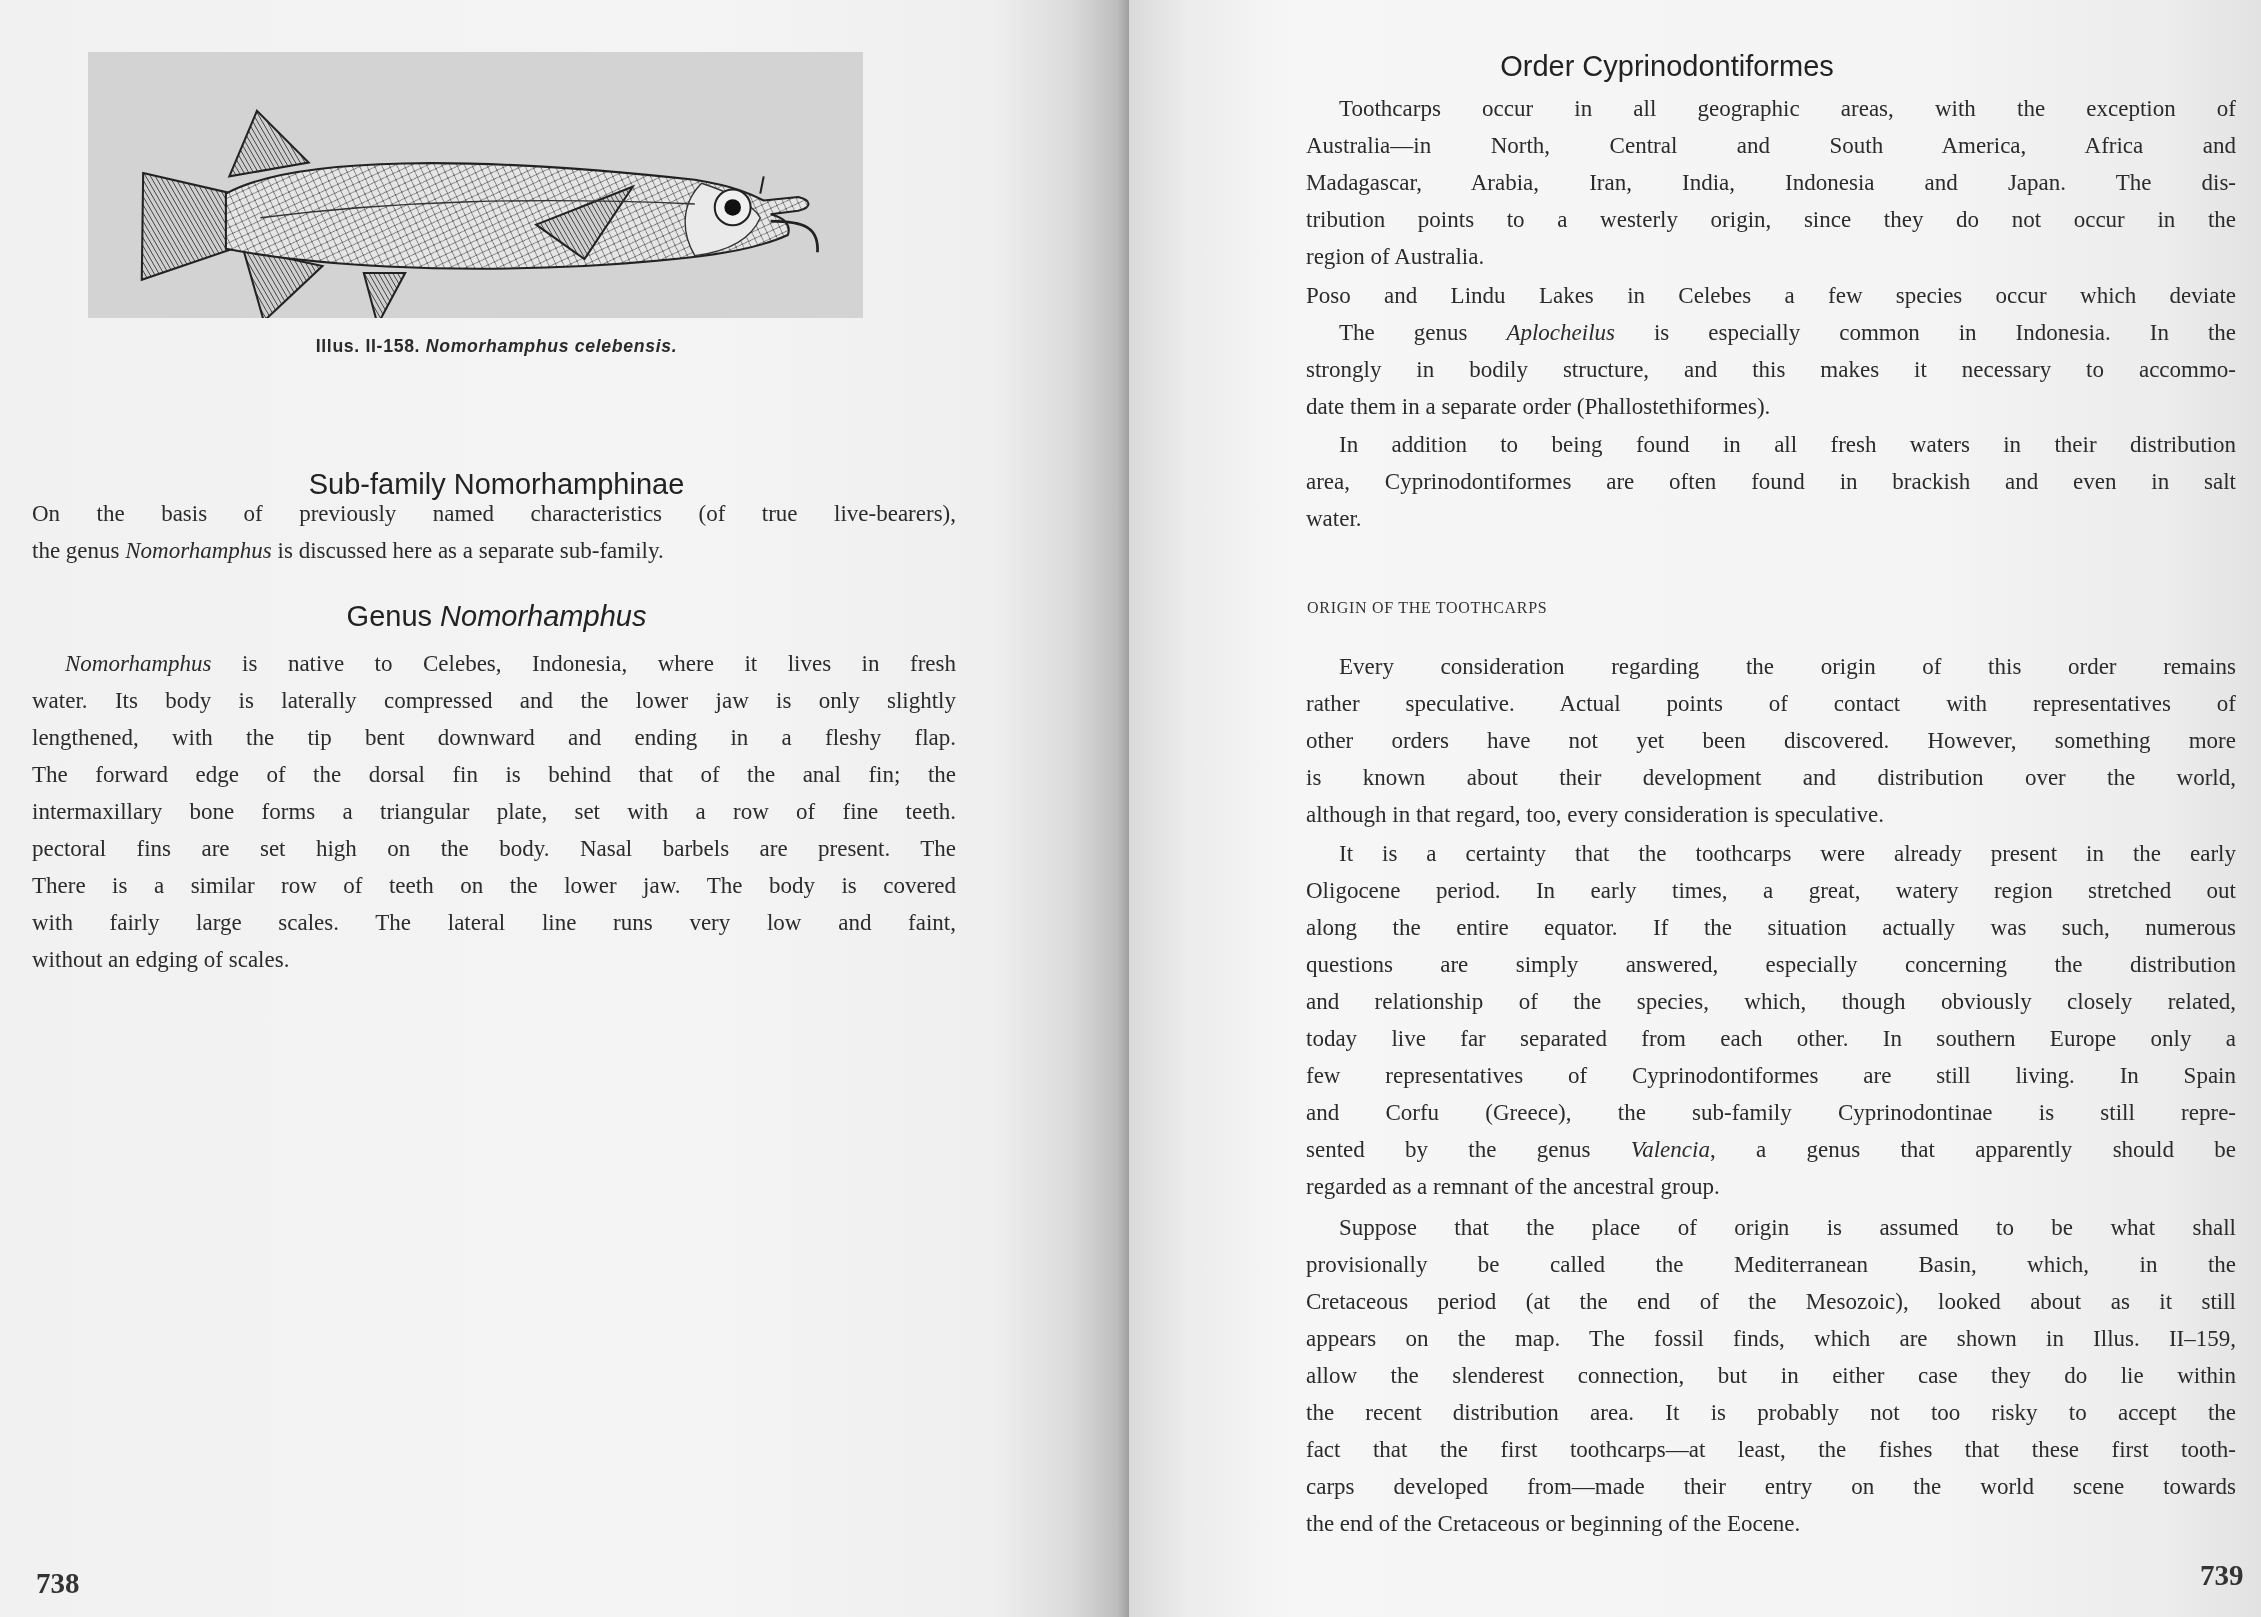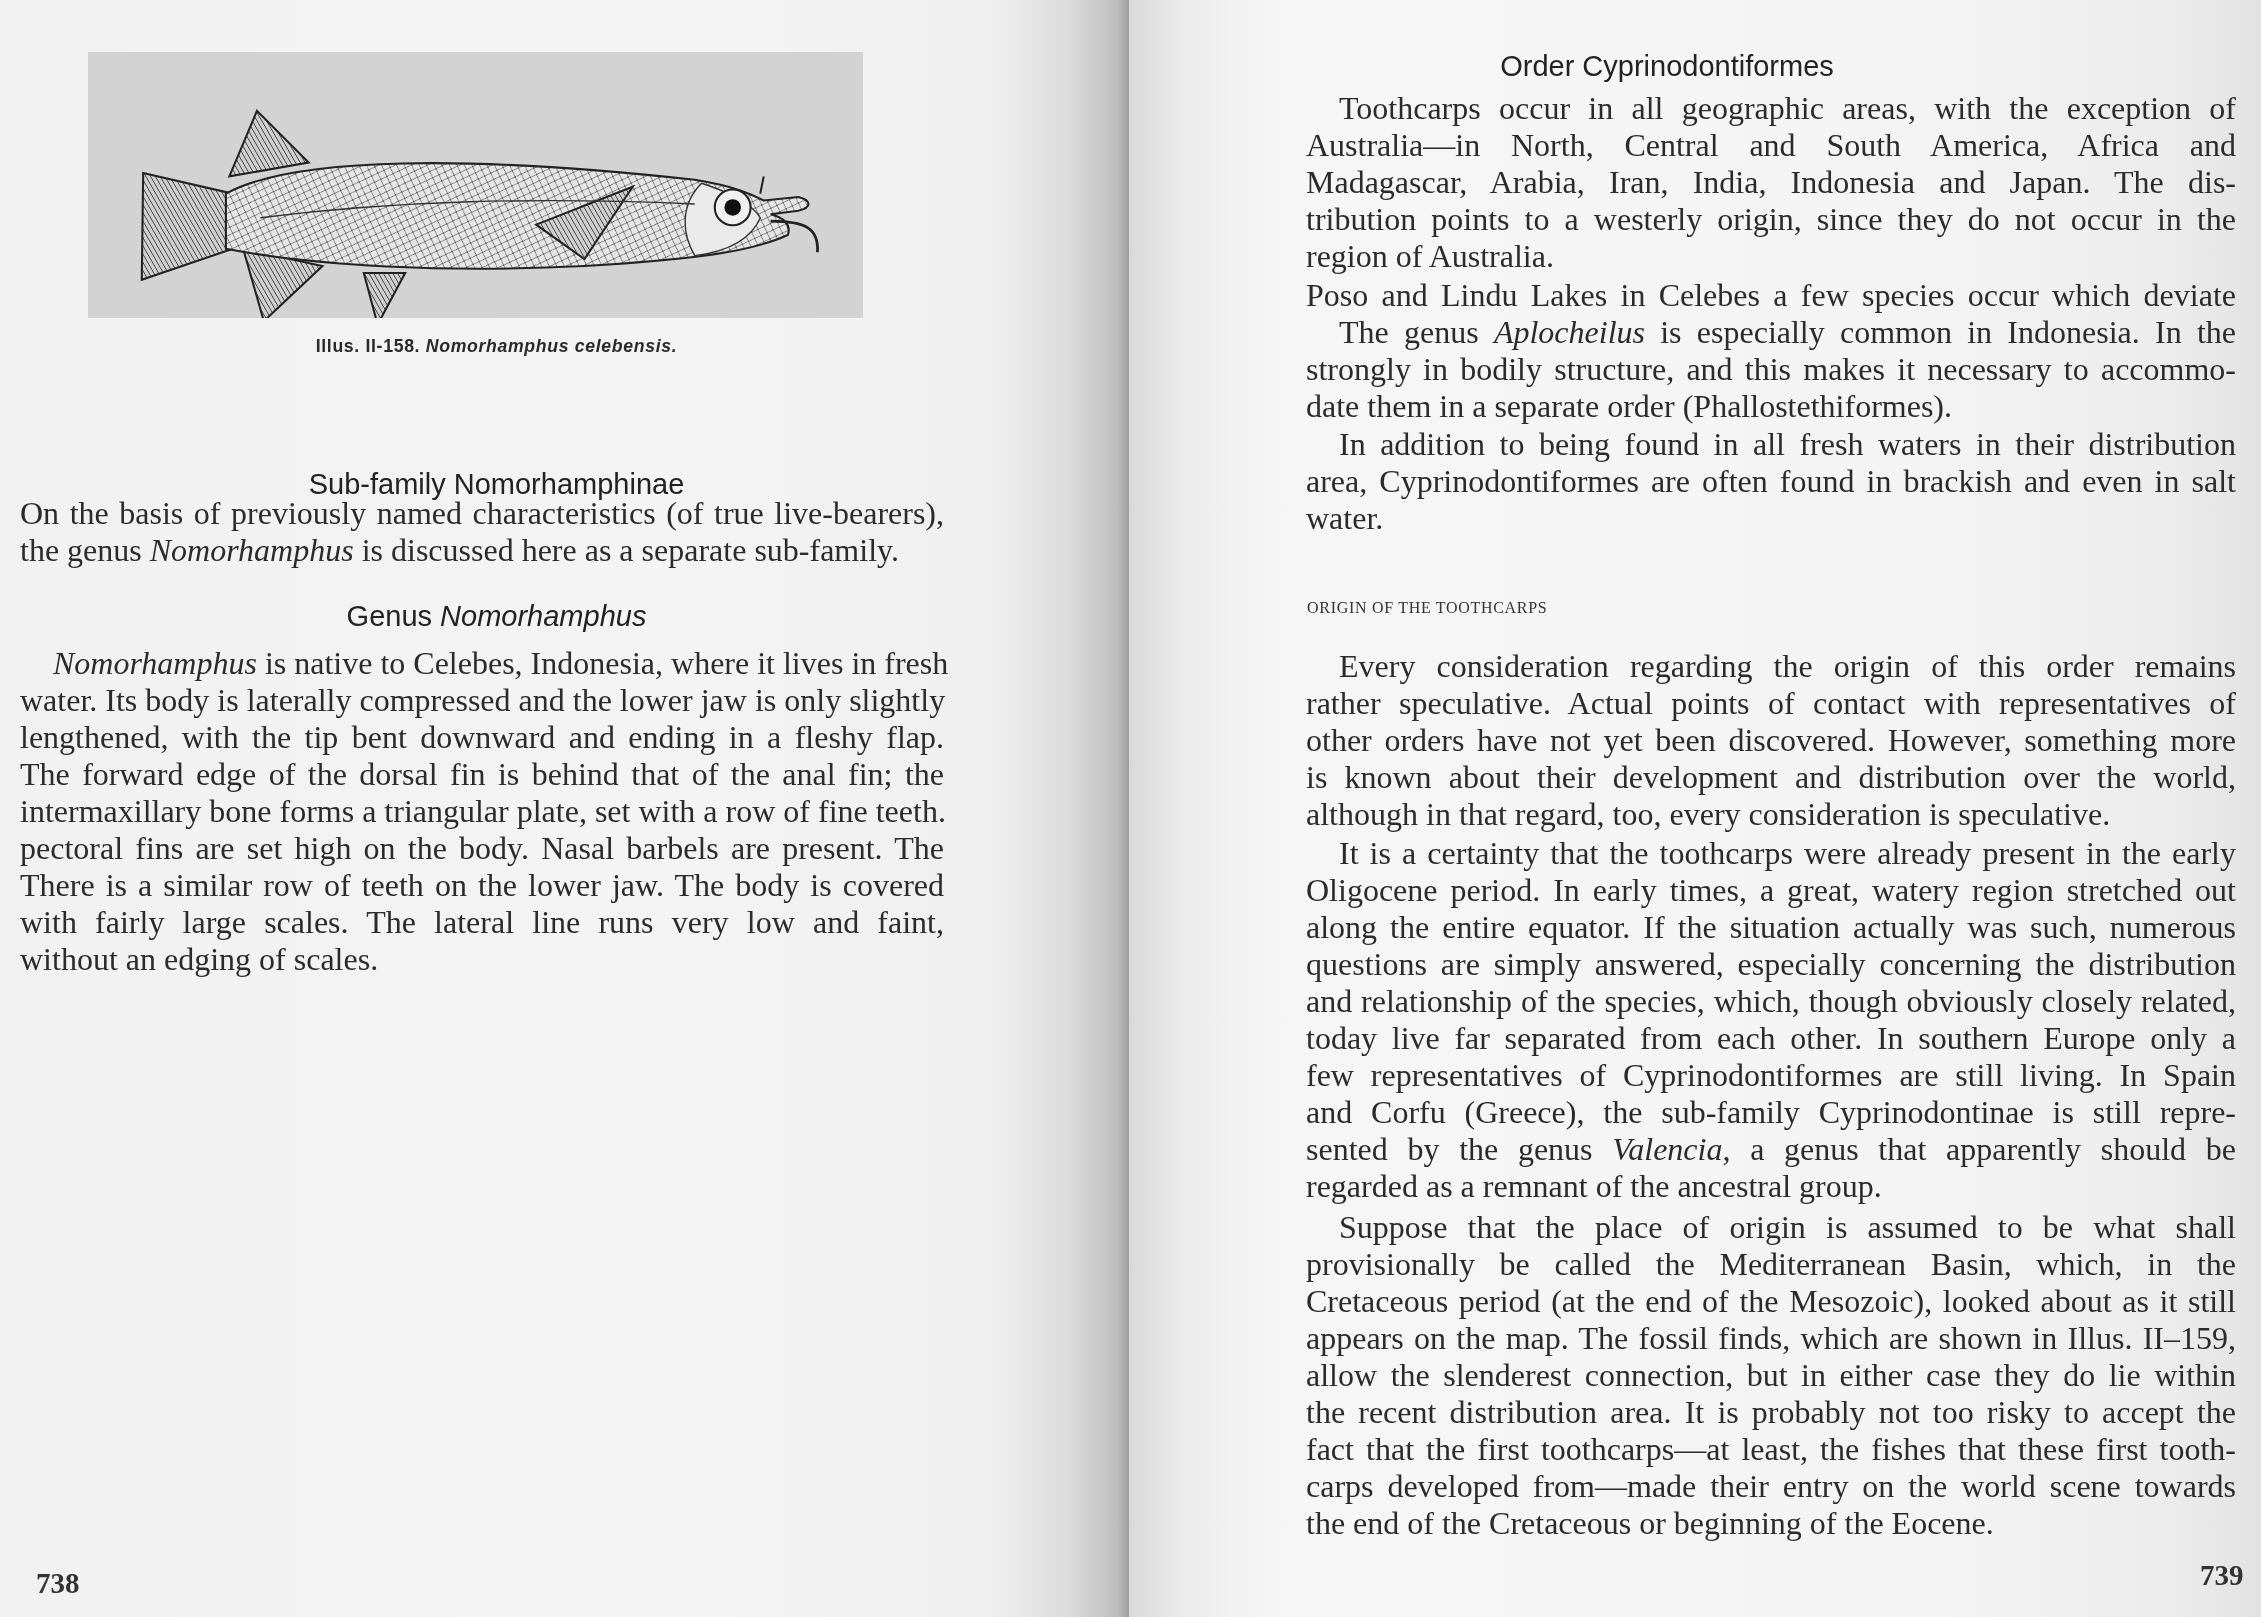--- a/index.html
+++ b/index.html
@@ -11,25 +11,25 @@
   }
   .page { position:absolute; top:0; height:1618px; overflow:hidden; }
   .page-left {
     left:0; width:1129px;
     background:linear-gradient(to right, #f1f1f1 0%, #f4f4f4 60%, #efefef 88%, #dadada 95%, #bdbdbd 99%, #9e9e9e 100%);
   }
   .page-right {
     left:1129px; width:1133px;
     background:linear-gradient(to right, #d9d9d9 0%, #ececec 5%, #f6f6f6 14%, #f4f4f4 70%, #ececec 92%, #e2e2e2 100%);
   }
-  .col { position:absolute; font-size:32px; line-height:37px; text-align:justify; }
+  .col { position:absolute; font-size:23px; line-height:37px; text-align:justify; }
   .line { display:block; text-align:justify; text-align-last:justify; white-space:nowrap; }
   .line.last { text-align-last:left; }
 
-  .left-col { left:20px; width:924px; }
+  .left-col { left:32px; width:924px; }
   .right-col { left:177px; width:930px; }
 
   .figure {
     position:absolute; left:88px; top:52px; width:775px; height:266px;
     background:#d3d3d3;
   }
   .figure svg { position:absolute; left:0; top:0; width:775px; height:266px; }
   .caption {
     position:absolute; left:0; width:993px; top:335px; text-align:center;
     font-family:"Liberation Sans","DejaVu Sans",sans-serif; font-weight:bold; font-size:18.6px;

